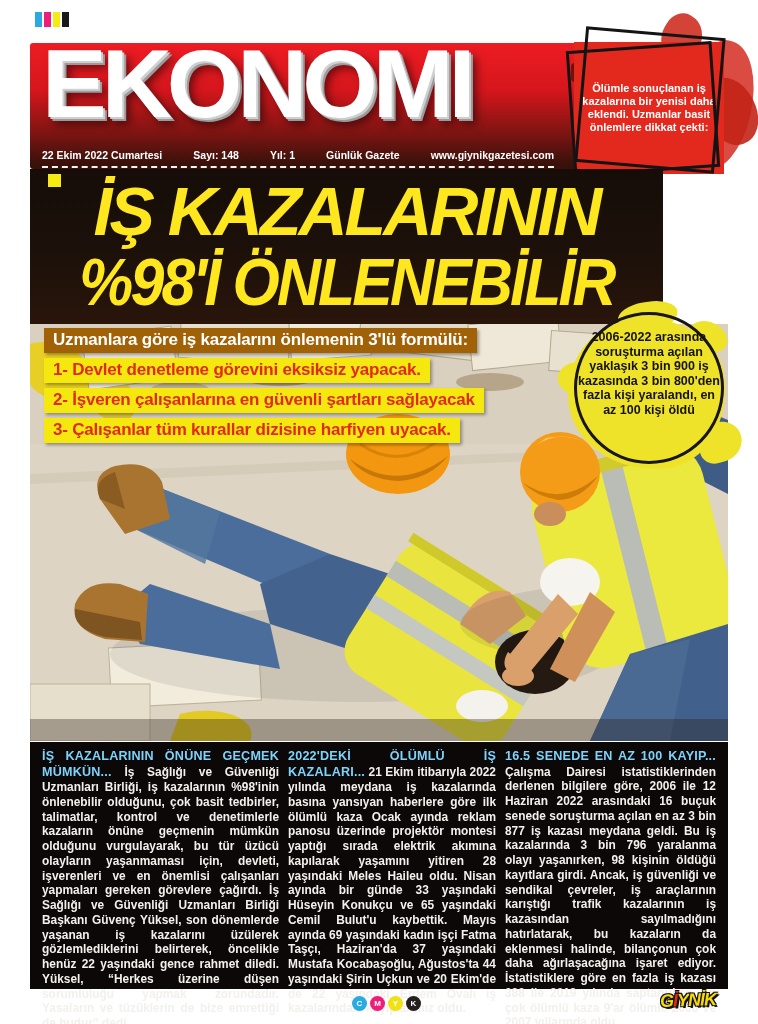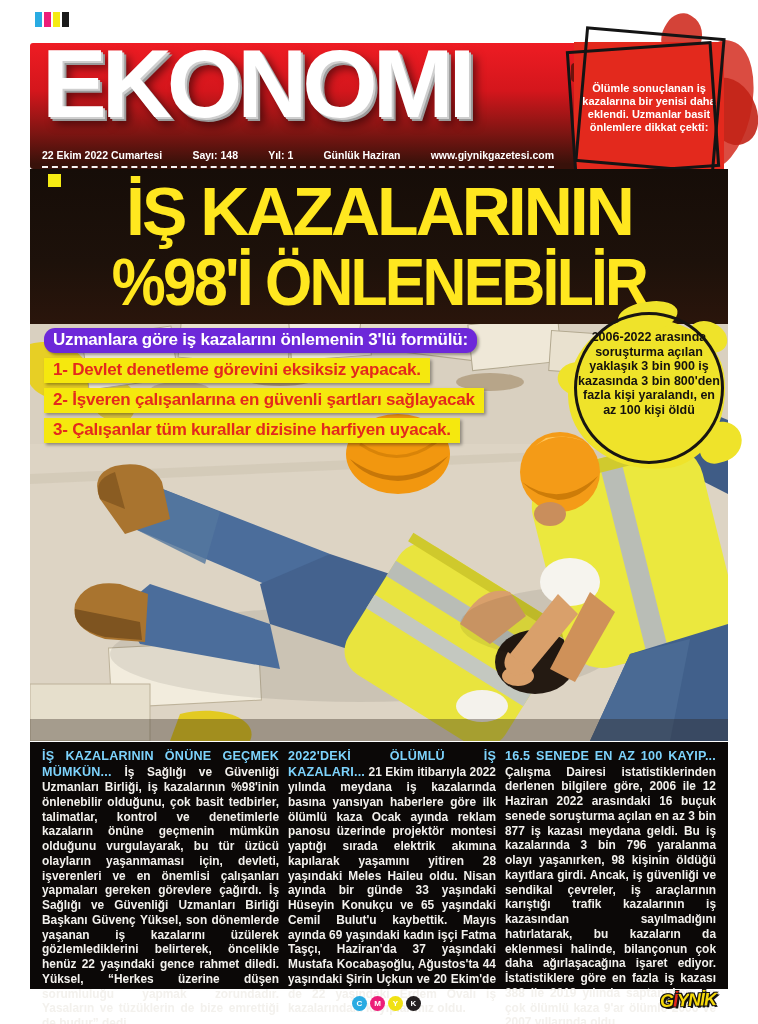--- a/index.html
+++ b/index.html
@@ -55,40 +55,41 @@
     background:#e3291d; display:flex; align-items:center; justify-content:center;
     padding:6px 6px; text-align:center;
   }
   .note-frame { position:absolute; border:3px solid #141414; background:transparent; }
   .nf1 { left:14px; top:2px; width:140px; height:136px; transform:rotate(5deg); }
   .nf2 { left:4px; top:16px; width:146px; height:126px; transform:rotate(-4deg); }
   .note-text { position:relative; color:#ffffff; font-size:11px; font-weight:900; line-height:1.17; }
 
   
   .headline-band {
-    position:absolute; left:30px; top:165px; width:698px; height:155px;
+    position:absolute; left:30px; top:165px; width:633px; height:155px;
     background:linear-gradient(180deg,#160d08 0%, #1d110a 60%, #2a150b 100%);
+    font-style:italic;
   }
   .yellow-sq { position:absolute; left:18px; top:5px; width:13px; height:13px; background:#f5eb13; }
   .hl { color:#ffe71f; font-weight:900; text-align:center; line-height:1; white-space:nowrap; }
   .hl1 { margin-top:8px; font-size:68px; letter-spacing:-3px; transform:scaleX(1.0); }
   .hl2 { margin-top:4px; font-size:66px; letter-spacing:-3px; transform:scaleX(0.92); }
 
   
   .photo { position:absolute; left:30px; top:320px; width:698px; height:417px; overflow:hidden; background:#d8cfc0; }
   .photo svg { display:block; }
 
   
   .formula { position:absolute; left:44px; top:324px; }
   .strip {
     width:fit-content; padding:2px 9px 3px 9px; margin-bottom:5px;
     font-size:17px; font-weight:800; letter-spacing:-0.2px;
     box-shadow:2px 2px 3px rgba(0,0,0,.35);
   }
-  .strip-head { background:#6d28d9; color:#ffffff;border-radius:11px; }
+  .strip-head { background:#a16207; color:#ffffff; }
   .strip-item { background:#f5e80e; color:#e3291d; }
 
   
   .badge { position:absolute; left:558px; top:298px; width:182px; height:188px; }
   .splash { position:absolute; background:#efe32a; }
   .sp-main { left:10px; top:16px; width:158px; height:152px; border-radius:46% 54% 42% 58% / 50% 44% 56% 50%; transform:rotate(-7deg); }
   .sp-b1 { left:0px; top:60px; width:42px; height:34px; border-radius:60% 40% 55% 45%; transform:rotate(20deg); }
   .sp-b2 { left:140px; top:120px; width:44px; height:40px; border-radius:45% 55% 60% 40%; transform:rotate(-15deg); }
   .sp-b3 { left:60px; top:0px; width:60px; height:30px; border-radius:50% 50% 60% 40%; transform:rotate(-9deg); }
   .sp-b4 { left:130px; top:20px; width:40px; height:30px; border-radius:50%; transform:rotate(25deg); }
@@ -141,21 +142,21 @@
       <i class="bar-k"></i>
   </div>
 
   <div class="masthead">
     <div class="masthead-title">EKONOMI</div>
     <div class="g-chip">G</div>
     <div class="mast-meta">
       <span>22 Ekim 2022 Cumartesi</span>
       <span>Sayı: 148</span>
       <span>Yıl: 1</span>
-      <span>Günlük Haziran</span>
+      <span>Günlük Gazete</span>
       <span>www.giynikgazetesi.com</span>
     </div>
     <div class="mast-dashes"></div>
   </div>
 
   <div class="note-wrap">
     <div class="note-brush nb1"></div>
     <div class="note-brush nb2"></div>
     <div class="note-brush nb3"></div>
     <div class="note-red">

